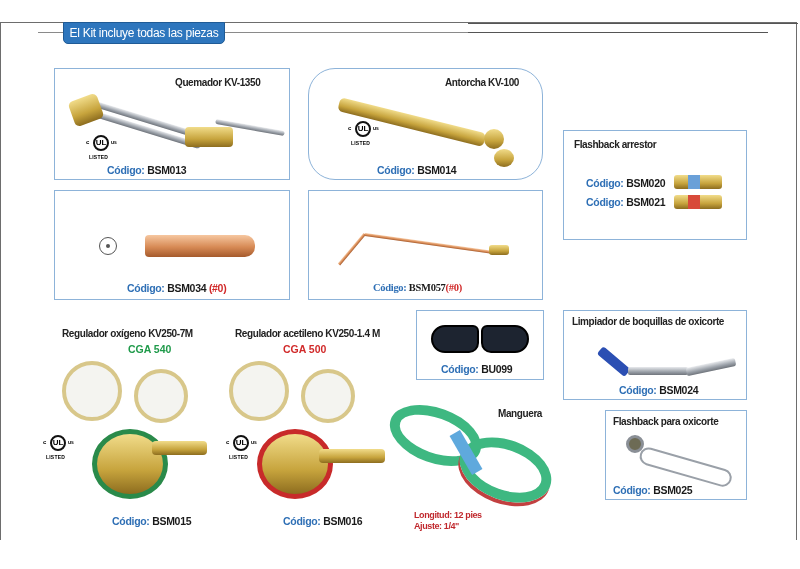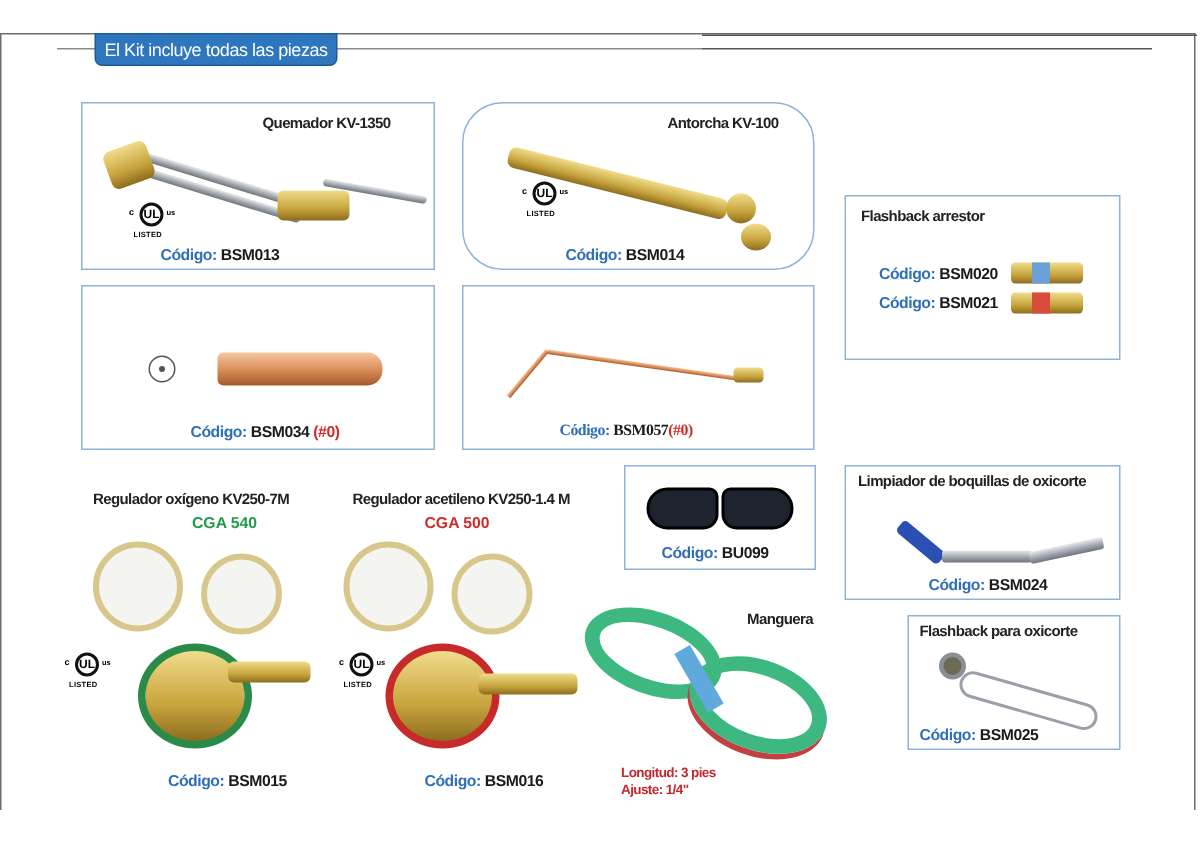--- a/index.html
+++ b/index.html
@@ -140,21 +140,21 @@
   <div class="code" style="left:24px;top:52px;"><span class="lbl">Código:</span> <span class="val">BU099</span></div>
 </div>
 
 <div style="position:absolute;left:384px;top:394px;width:180px;height:140px;">
   <div style="position:absolute;left:4px;top:6px;width:170px;height:110px;">
     <div style="position:absolute;left:0;top:8px;width:95px;height:55px;border-radius:50%;border:10px solid #3eb881;box-sizing:border-box;transform:rotate(20deg);"></div>
     <div style="position:absolute;left:70px;top:40px;width:95px;height:60px;border-radius:50%;border:10px solid #3eb881;box-sizing:border-box;transform:rotate(20deg);box-shadow:0 4px 0 #c24040;"></div>
     <div style="position:absolute;left:72px;top:30px;width:12px;height:45px;background:#5fa9dd;transform:rotate(-30deg);"></div>
   </div>
   <div class="title" style="left:98px;top:14px;padding-left:16px;">Manguera</div>
-  <div class="title" style="left:30px;top:116px;color:#c0282d;font-size:9px;">Longitud: 3 pies</div>
+  <div class="title" style="left:30px;top:116px;color:#c0282d;font-size:9px;">Longitud: 12 pies</div>
   <div class="title" style="left:30px;top:127px;color:#c0282d;font-size:9px;">Ajuste: 1/4"</div>
 </div>
 
 <div class="box" style="left:563px;top:310px;width:184px;height:90px;">
   <div class="title" style="left:8px;top:5px;">Limpiador de boquillas de oxicorte</div>
   <div style="position:absolute;left:36px;top:28px;width:140px;height:40px;">
     <div style="position:absolute;left:0;top:6px;width:36px;height:10px;background:#2b4fb3;transform:rotate(40deg);transform-origin:left;border-radius:3px;"></div>
     <div class="steel" style="position:absolute;left:28px;top:28px;width:60px;height:8px;border-radius:2px;"></div>
     <div class="steel" style="position:absolute;left:86px;top:24px;width:50px;height:8px;transform:rotate(-12deg);border-radius:2px;"></div>
   </div>

